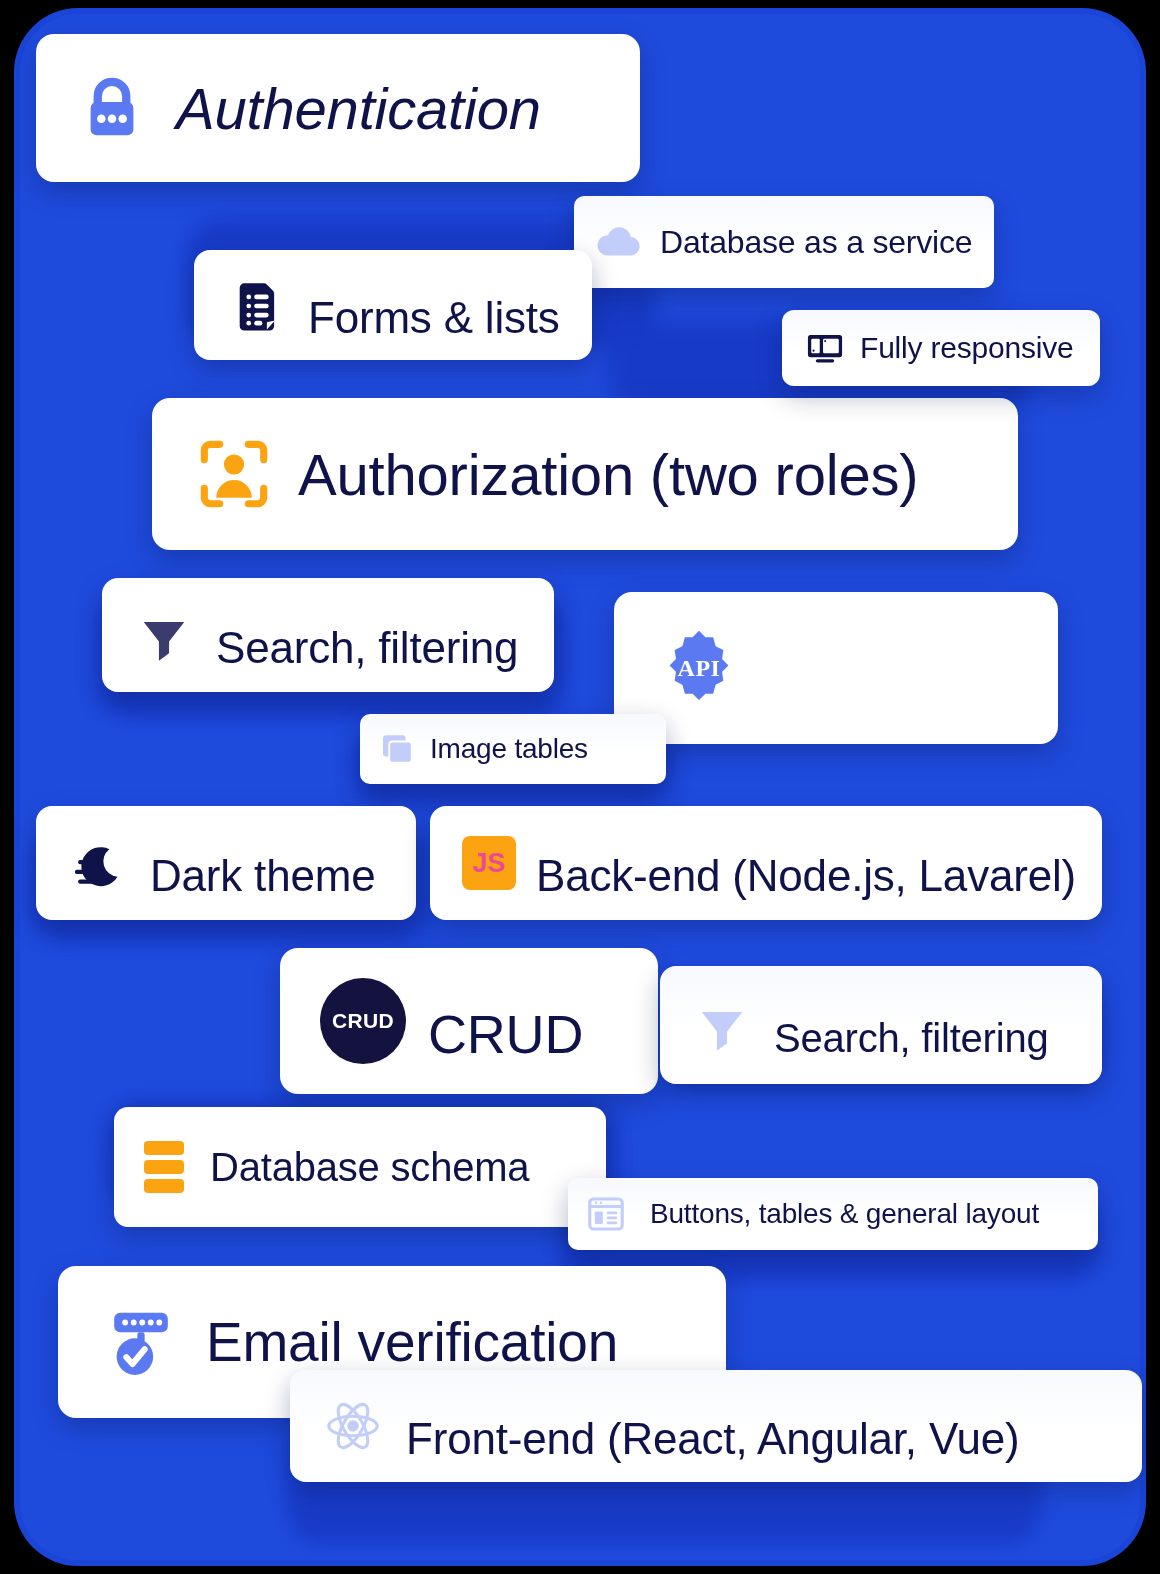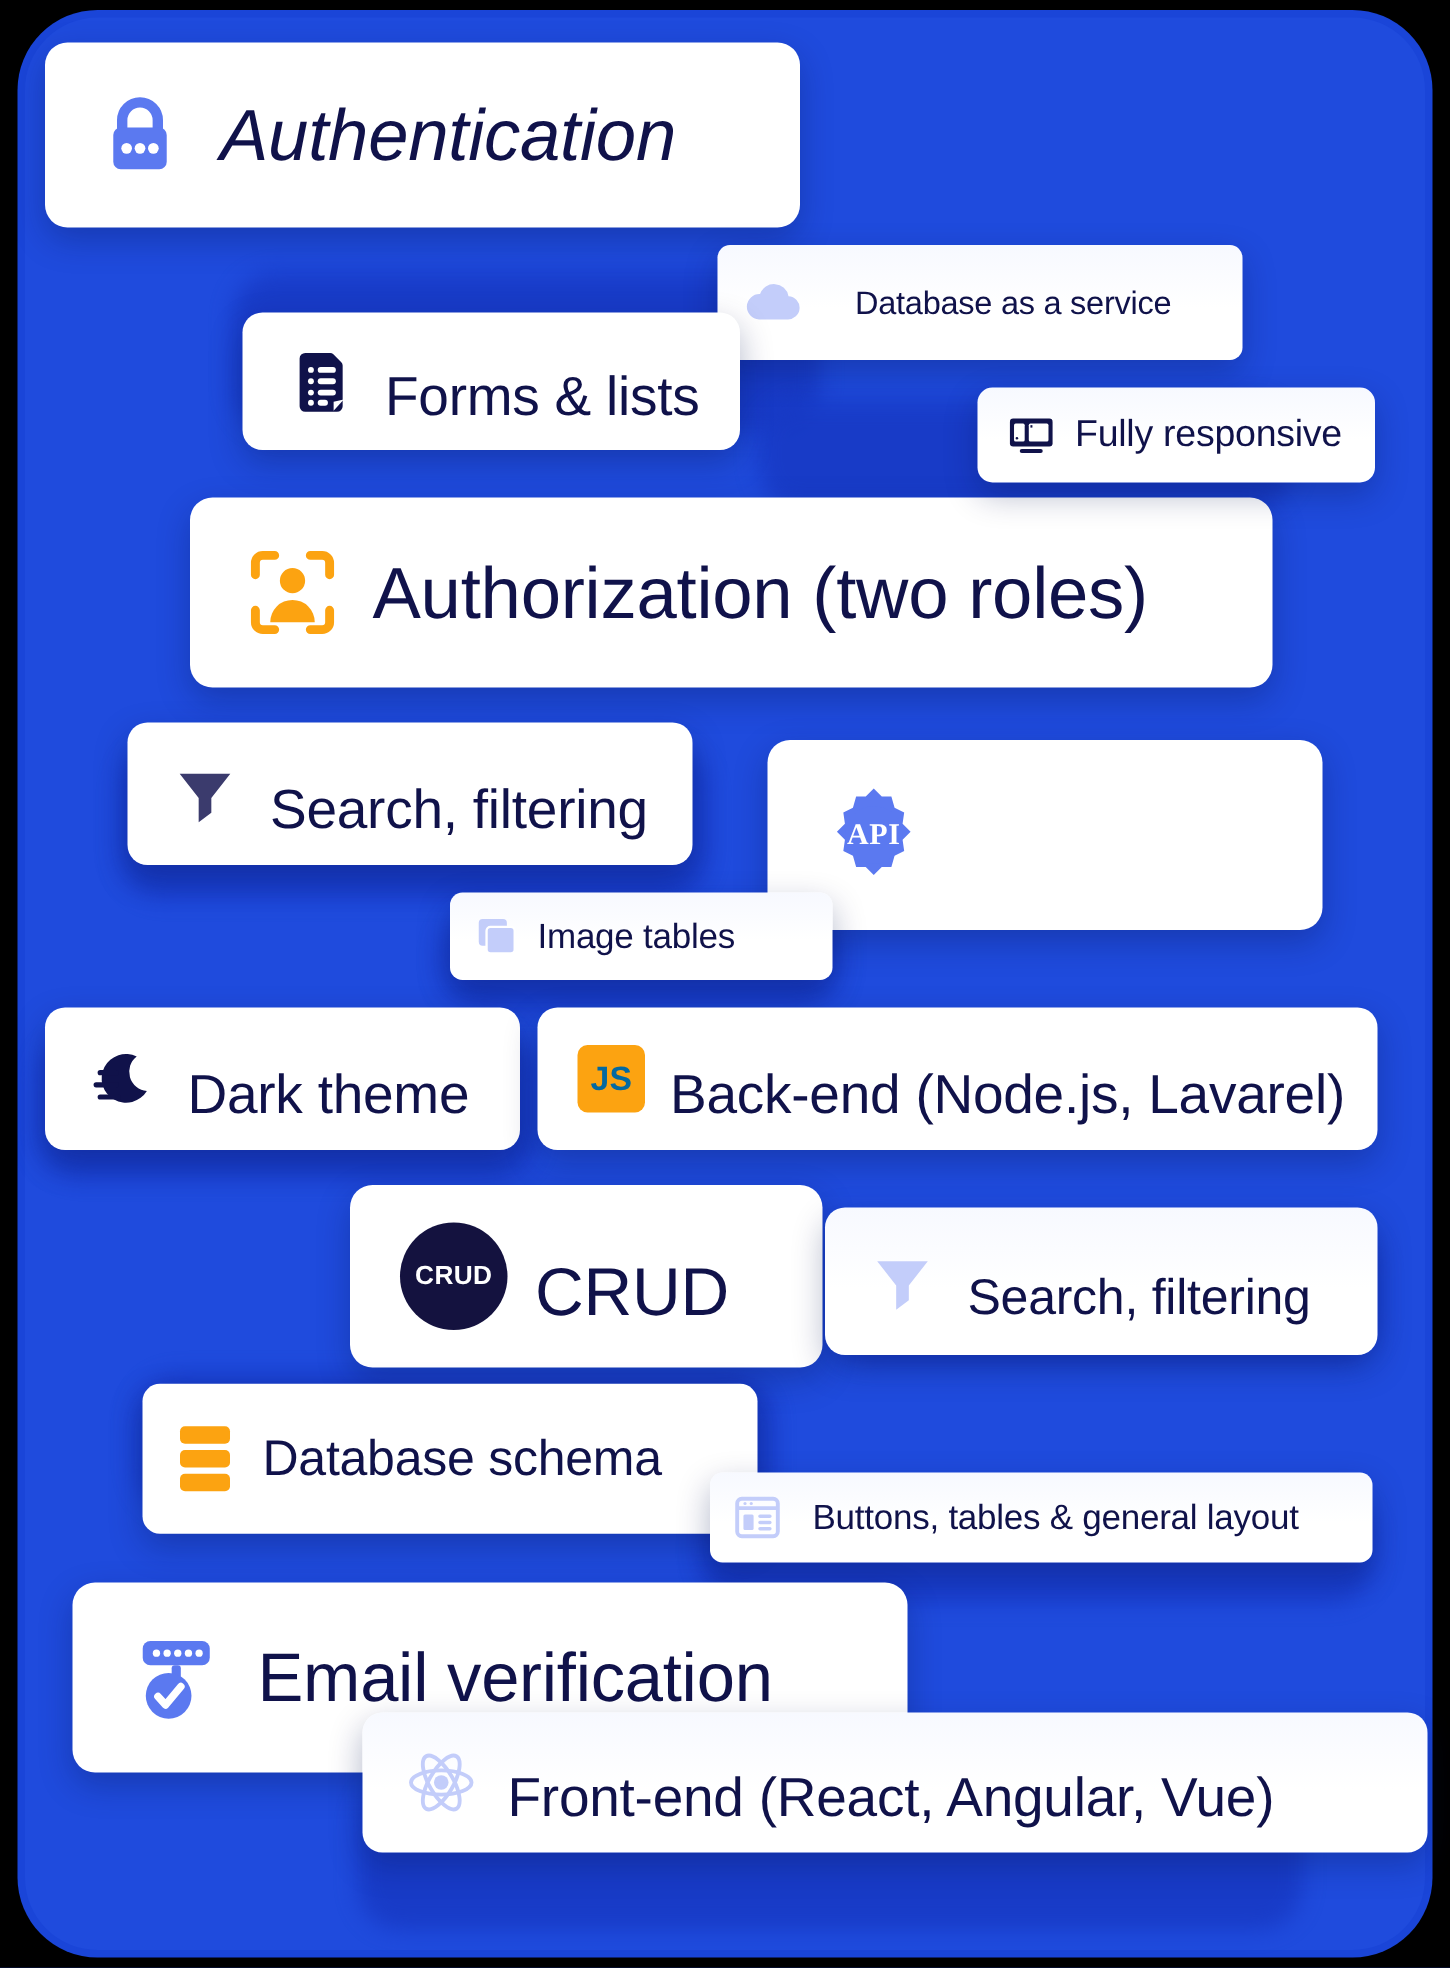--- a/index.html
+++ b/index.html
@@ -57,21 +57,21 @@
     border-radius: 14px;
     box-shadow: 0 10px 26px rgba(8, 20, 80, 0.30);
     white-space: nowrap;
   }
   .card.soft {
     background: linear-gradient(180deg, #f7f9ff 0%, #ffffff 55%, #ffffff 100%);
   }
 
   .card .ico {
     display: flex;
-    align-items: center;
+    align-items: flex-end;
     justify-content: center;
     flex: 0 0 auto;
   }
   .card .lbl {
     color: #10124a;
     font-weight: 400;
     letter-spacing: -0.2px;
   }
 
   
@@ -126,21 +126,21 @@
     </span>
     <span class="lbl">Authentication</span>
   </div>
 
   <div class="card sz-xs soft" style="left:574px; top:196px; width:420px; height:92px;">
     <span class="ico" style="width:54px;height:54px;margin-right:14px;">
       <svg width="54" height="54" viewBox="0 0 64 64">
         <path d="M18 48 h27 a11 11 0 0 0 1-22 A14 14 0 0 0 19 24 a12 12 0 0 0 -1 24 z" fill="#c3cdfa"></path>
       </svg>
     </span>
-    <span class="lbl" style="font-size:26px;margin-left:24px;">Database as a service</span>
+    <span class="lbl" style="font-size:32px;">Database as a service</span>
   </div>
 
   <div class="card sz-lg" style="left:194px; top:250px; width:398px;">
     <span class="ico">
       <svg width="58" height="58" viewBox="0 0 64 64">
         <path d="M14 10 a5 5 0 0 1 5-5 h22 a4 4 0 0 1 2.8 1.2 l7 7 A4 4 0 0 1 52 16 v36 a5 5 0 0 1-5 5 H19 a5 5 0 0 1-5-5 z" transform="translate(0,2)" fill="#10124a"></path>
         <circle cx="24" cy="22" r="2.6" fill="#ffffff"></circle>
         <rect x="30" y="19.4" width="16" height="5.2" rx="2.6" fill="#ffffff"></rect>
         <circle cx="24" cy="32" r="2.6" fill="#ffffff"></circle>
         <rect x="30" y="29.4" width="16" height="5.2" rx="2.6" fill="#ffffff"></rect>
@@ -223,21 +223,21 @@
           <path d="M10 50 h18"></path>
         </g>
       </svg>
     </span>
     <span class="lbl">Dark theme</span>
   </div>
 
   <div class="card sz-lg" style="left:430px; top:806px; width:672px; height:114px;">
     <span class="ico" style="position:relative;width:54px;height:54px;margin-right:20px;">
       <span style="position:absolute;inset:0;background:#fca311;border-radius:8px;"></span>
-      <span style="position:absolute;inset:0;display:flex;align-items:center;justify-content:center;color:#0369a1;font-size:27px;font-weight:700;">JS</span>
+      <span style="position:absolute;inset:0;display:flex;align-items:center;justify-content:center;color:#ec4899;font-size:27px;font-weight:700;">JS</span>
     </span>
     <span class="lbl">Back-end (Node.js, Lavarel)</span>
   </div>
 
   <div class="card sz-lg" style="left:280px; top:948px; width:378px; height:146px; border-radius:18px; padding:0 40px;">
     <span class="ico" style="position:relative;width:86px;height:86px;margin-right:22px;">
       <span style="position:absolute;inset:0;background:#14123f;border-radius:50%;"></span>
       <span style="position:absolute;inset:0;display:flex;align-items:center;justify-content:center;color:#ffffff;font-size:21px;font-weight:700;letter-spacing:0.3px;">CRUD</span>
     </span>
     <span class="lbl" style="font-size:54px;">CRUD</span>

